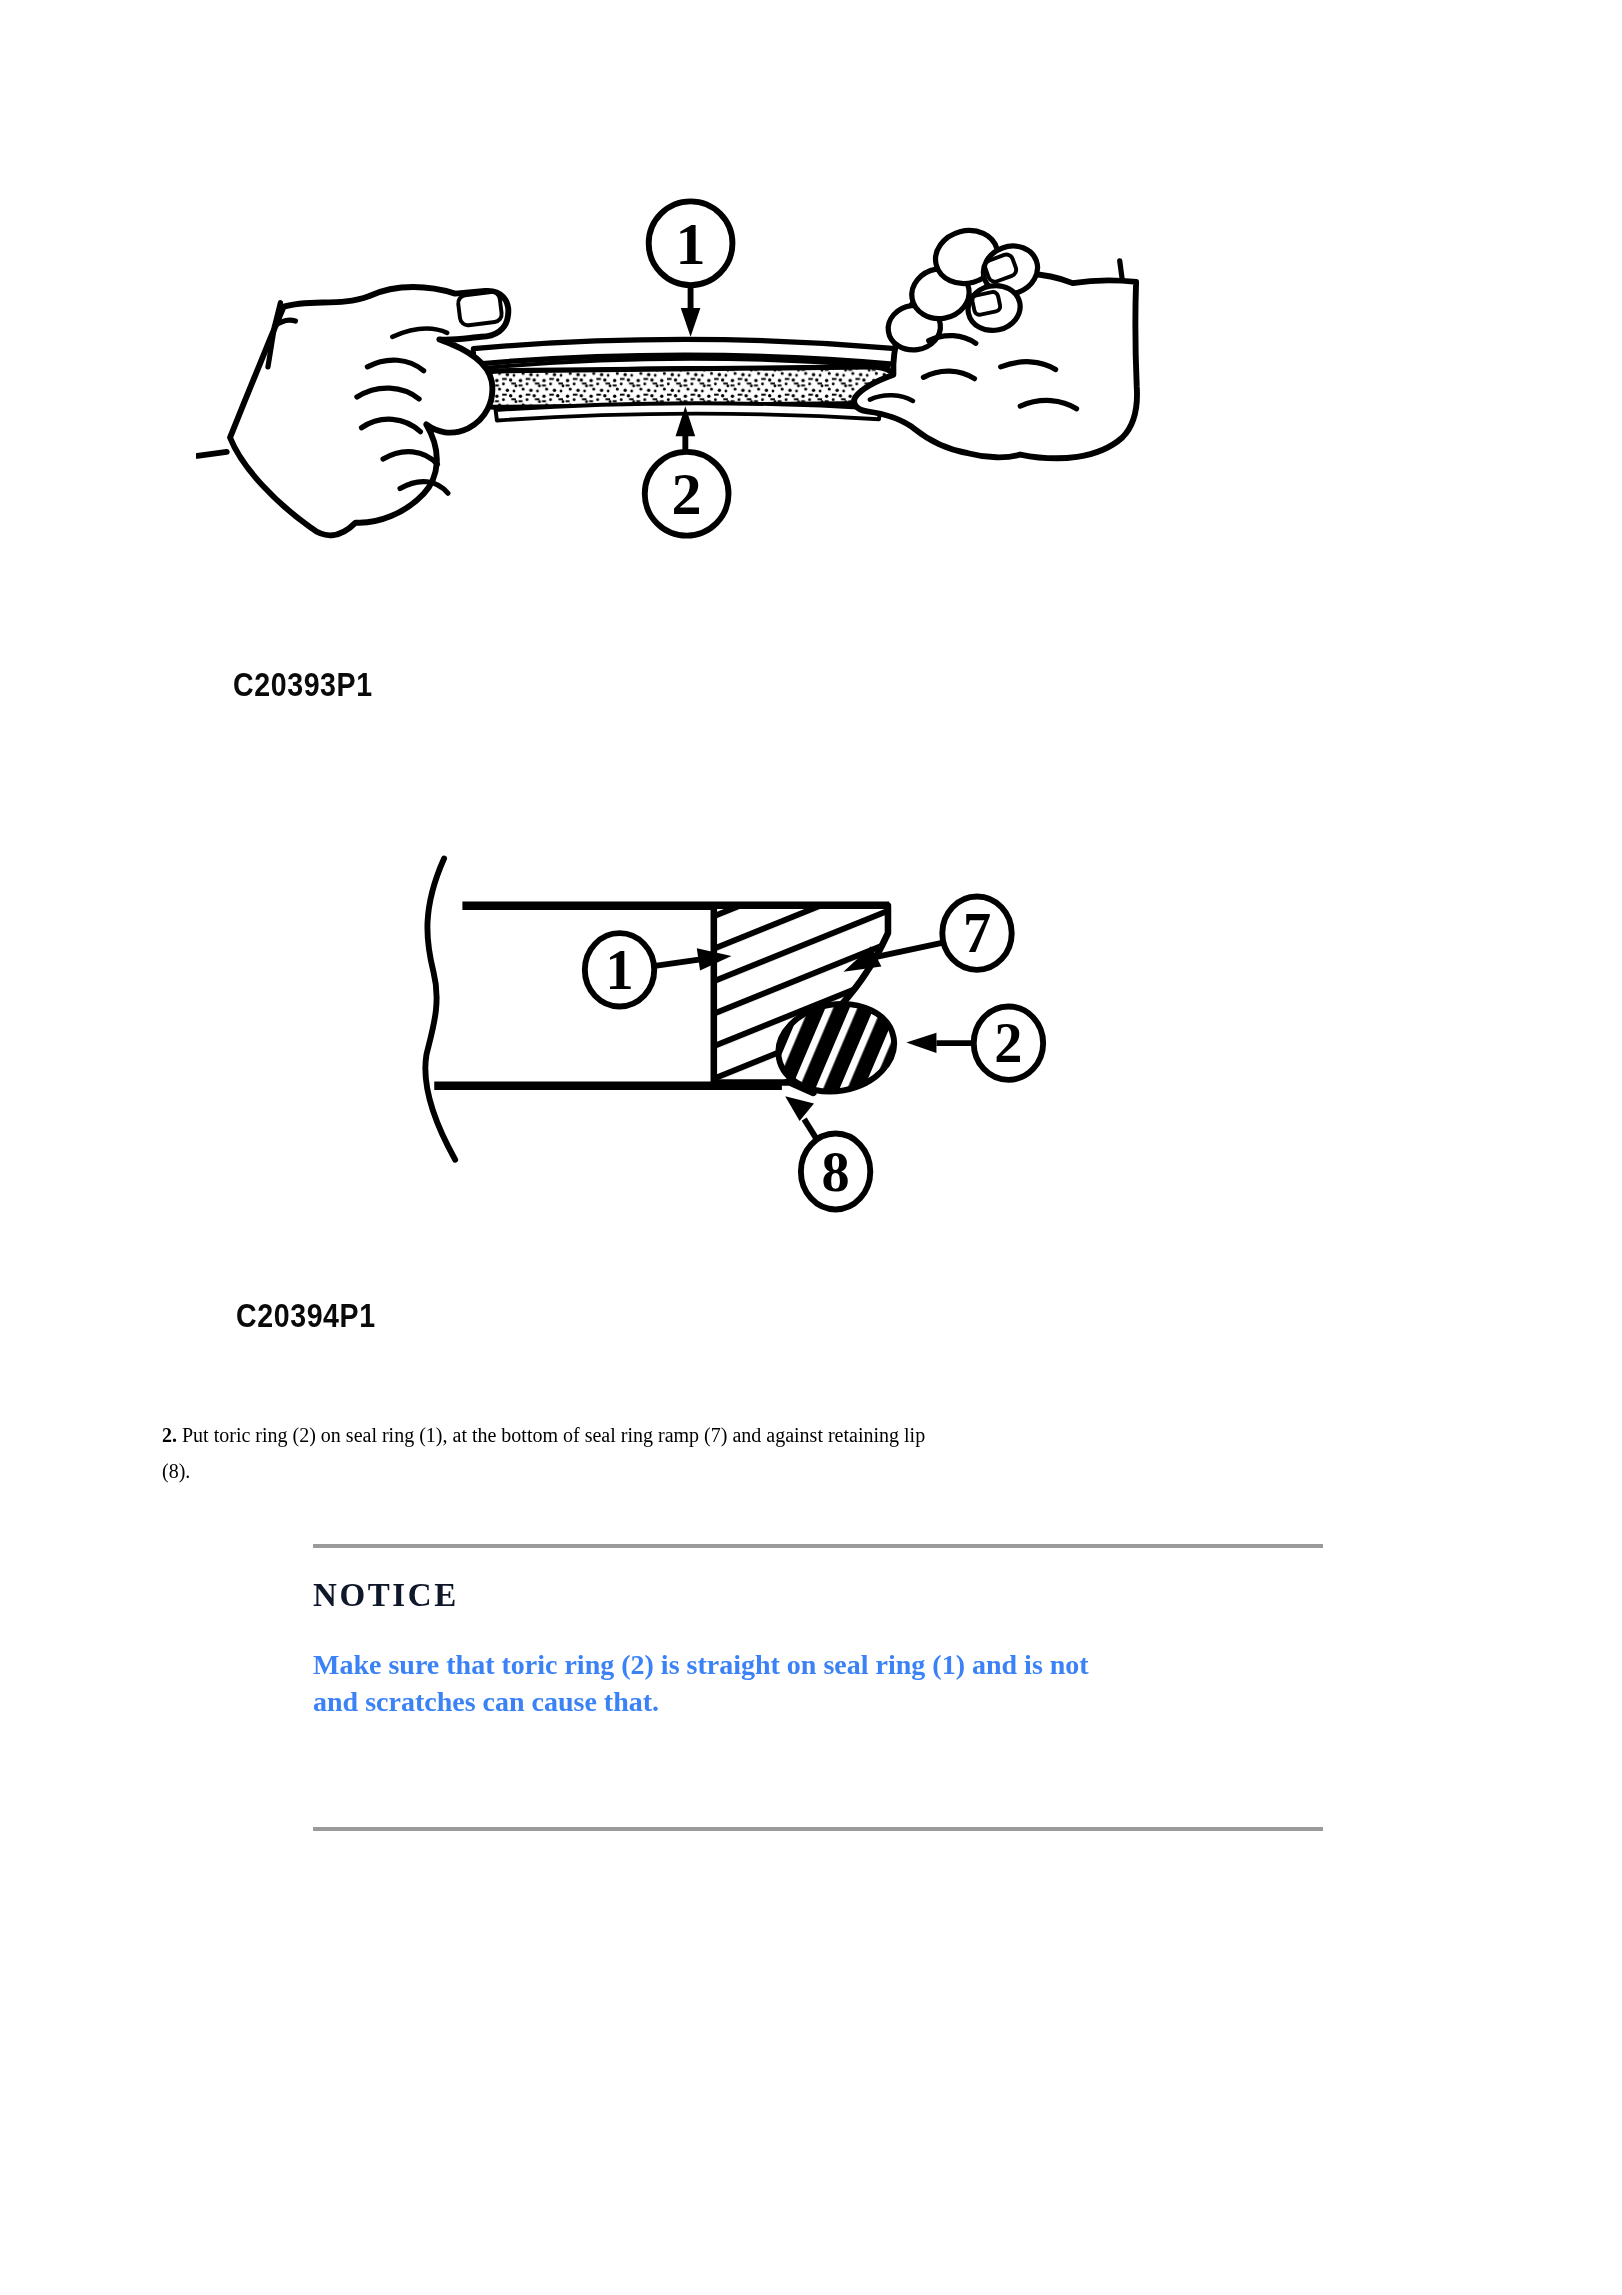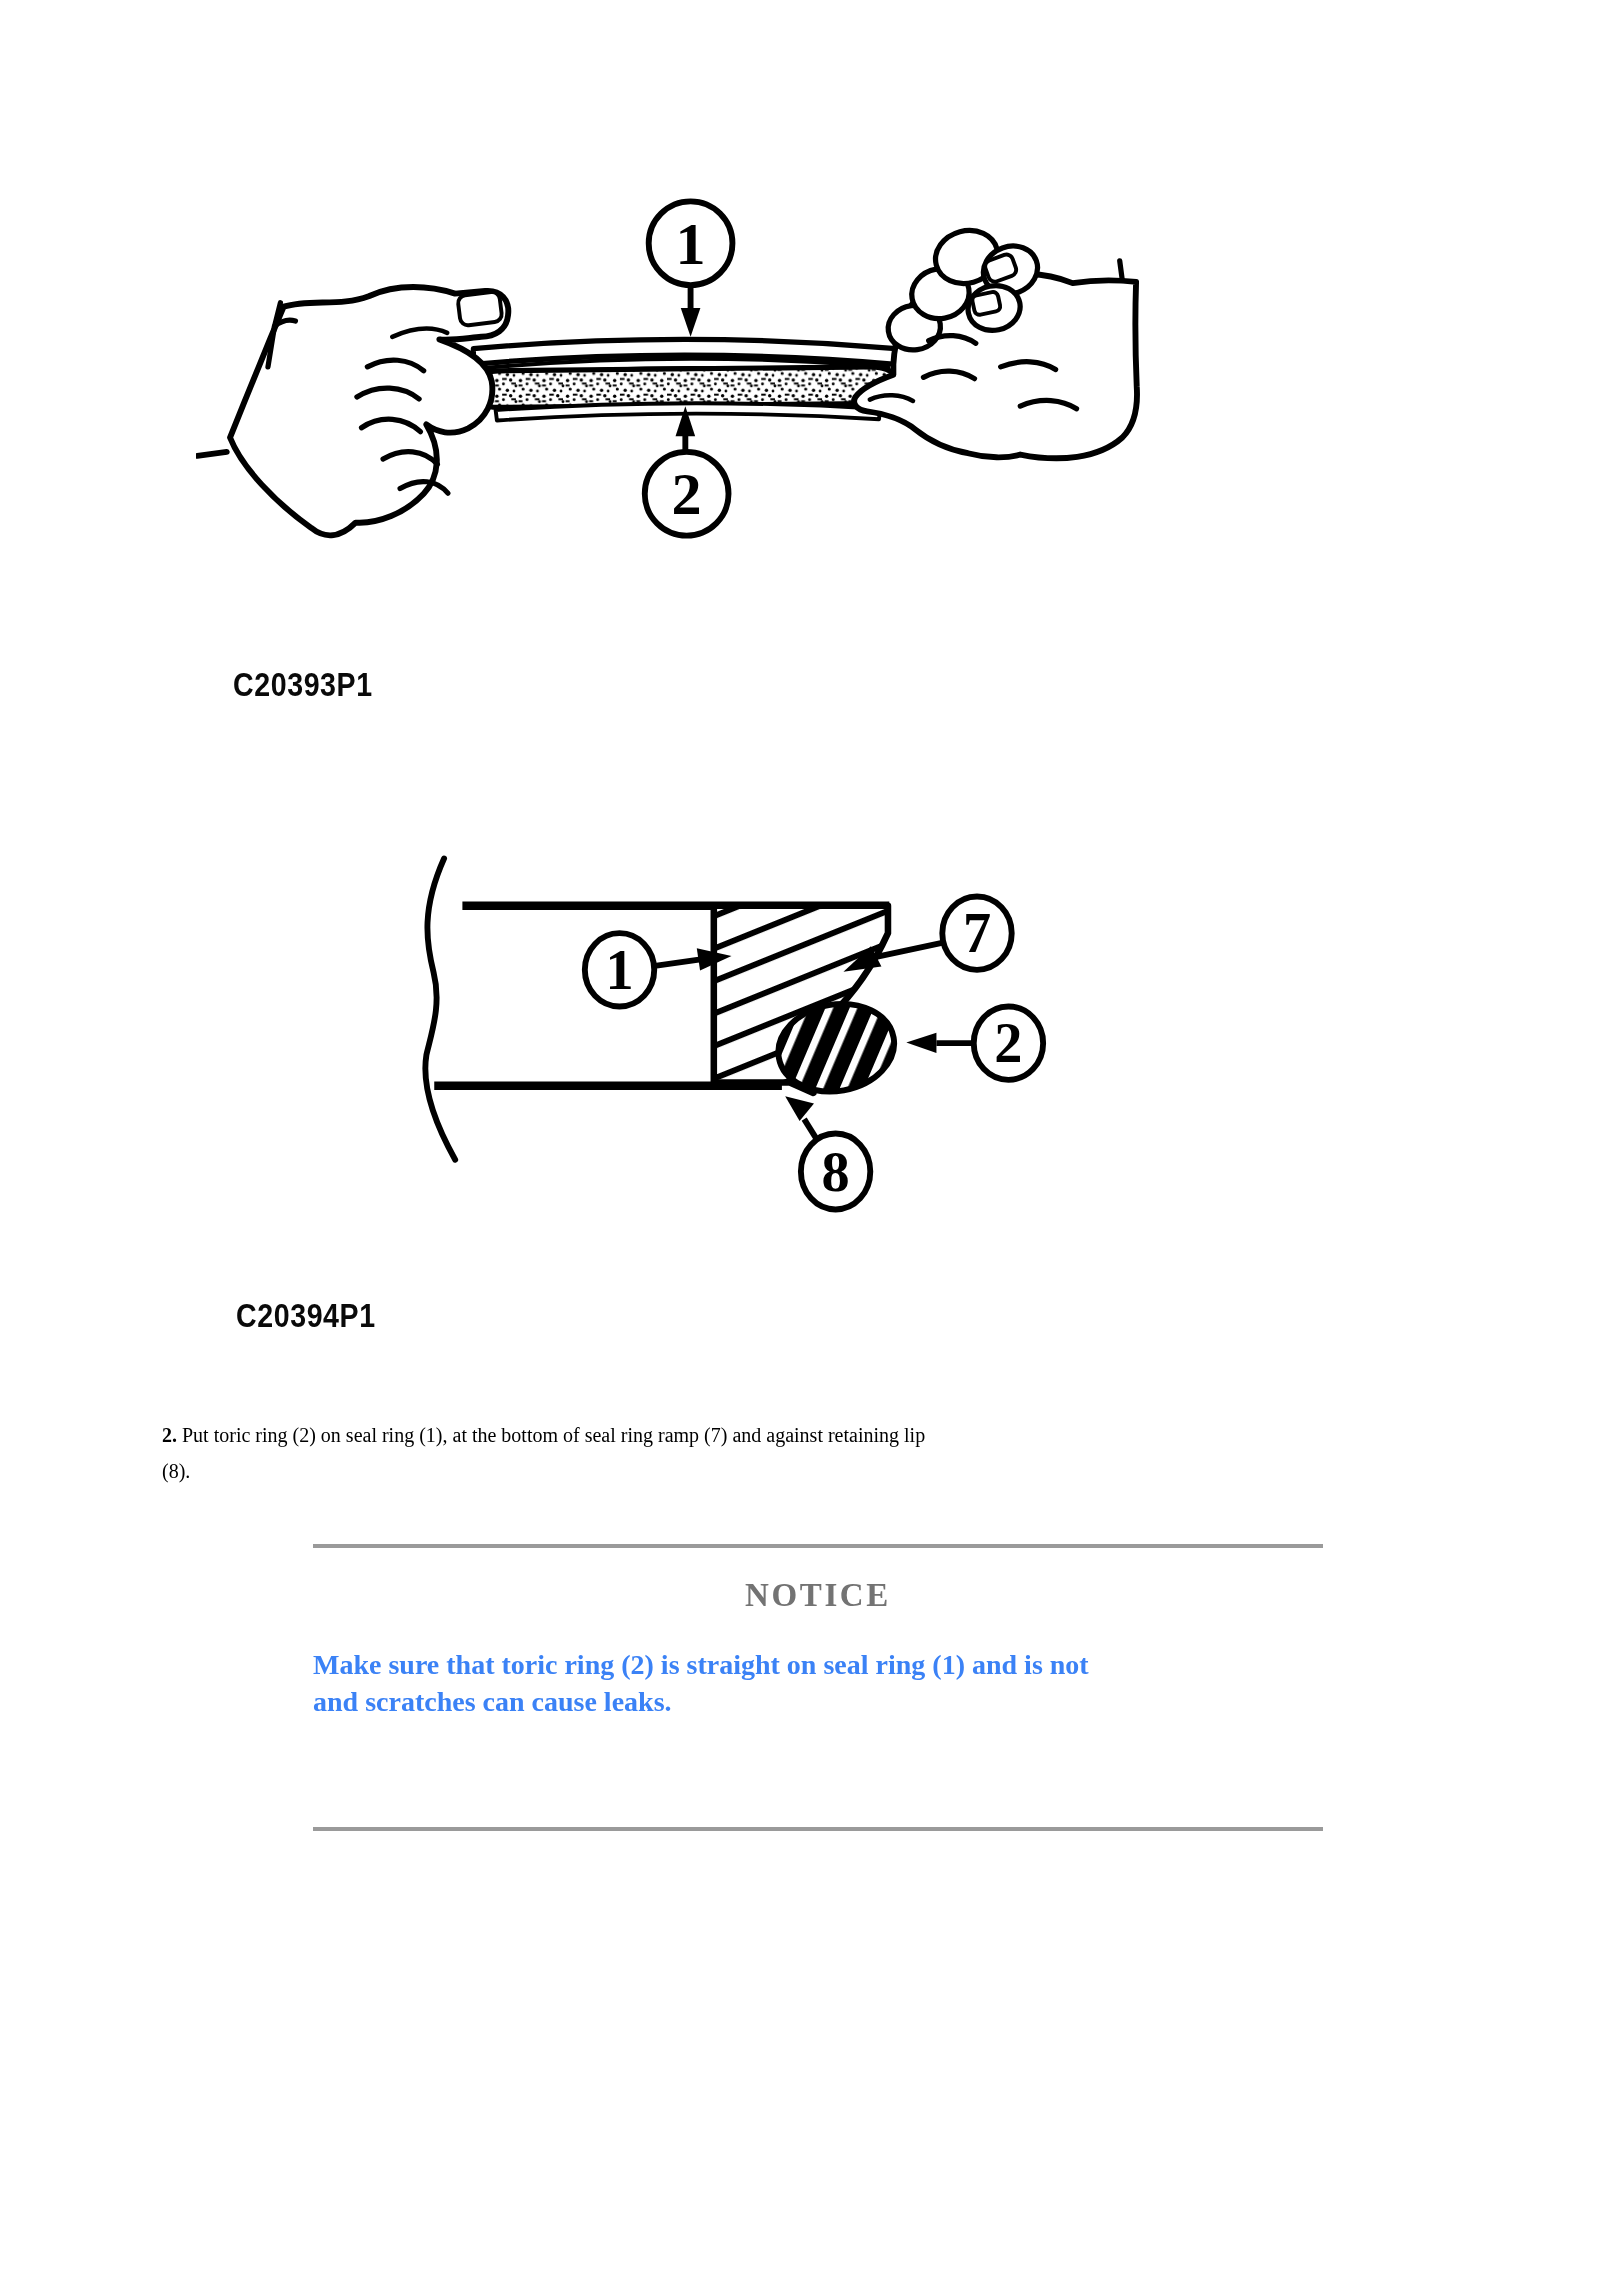--- a/index.html
+++ b/index.html
@@ -31,25 +31,24 @@
     color:#000;
   }
   .steptext .num{font-weight:bold;}
   .rule{
     height:3.9px;
     width:1010px;
     background:#9a9a9a;
   }
   .notice-title{
     width:1010px;
-    text-align:center;
     font-weight:bold;
     font-size:33px;
     letter-spacing:2.6px;
-    color:#737373;
+    color:#0f172a;
   }
   .notice-body{
     width:1060px;
     font-weight:bold;
     font-size:28px;
     line-height:37px;
     color:#3b82f6;
   }
   svg text{
     font-family:"Liberation Serif", serif;
@@ -207,19 +206,19 @@
     <div><span class="num">2.</span> <span>Put toric ring (2) on seal ring (1), at the bottom of seal ring ramp (7) and against retaining lip</span></div>
     <div>(8).</div>
   </div>
 
   <div class="abs rule" style="left:313px;top:1544px;"></div>
 
   <div class="abs notice-title" style="left:313px;top:1577px;">NOTICE</div>
 
   <div class="abs notice-body" style="left:313px;top:1646px;">
     <div>Make sure that toric ring (2) is straight on seal ring (1) and is not</div>
-    <div>and scratches can cause leaks.</div>
+    <div>and scratches can cause that.</div>
   </div>
 
   <div class="abs rule" style="left:313px;top:1827px;"></div>
 
 </div>
 
 
 </body></html>

